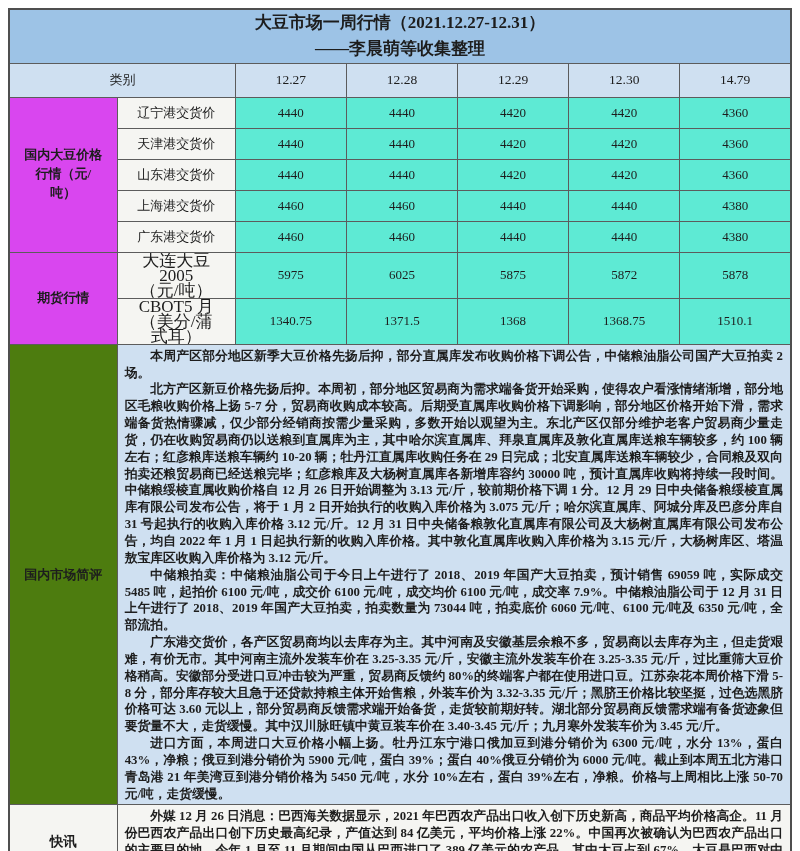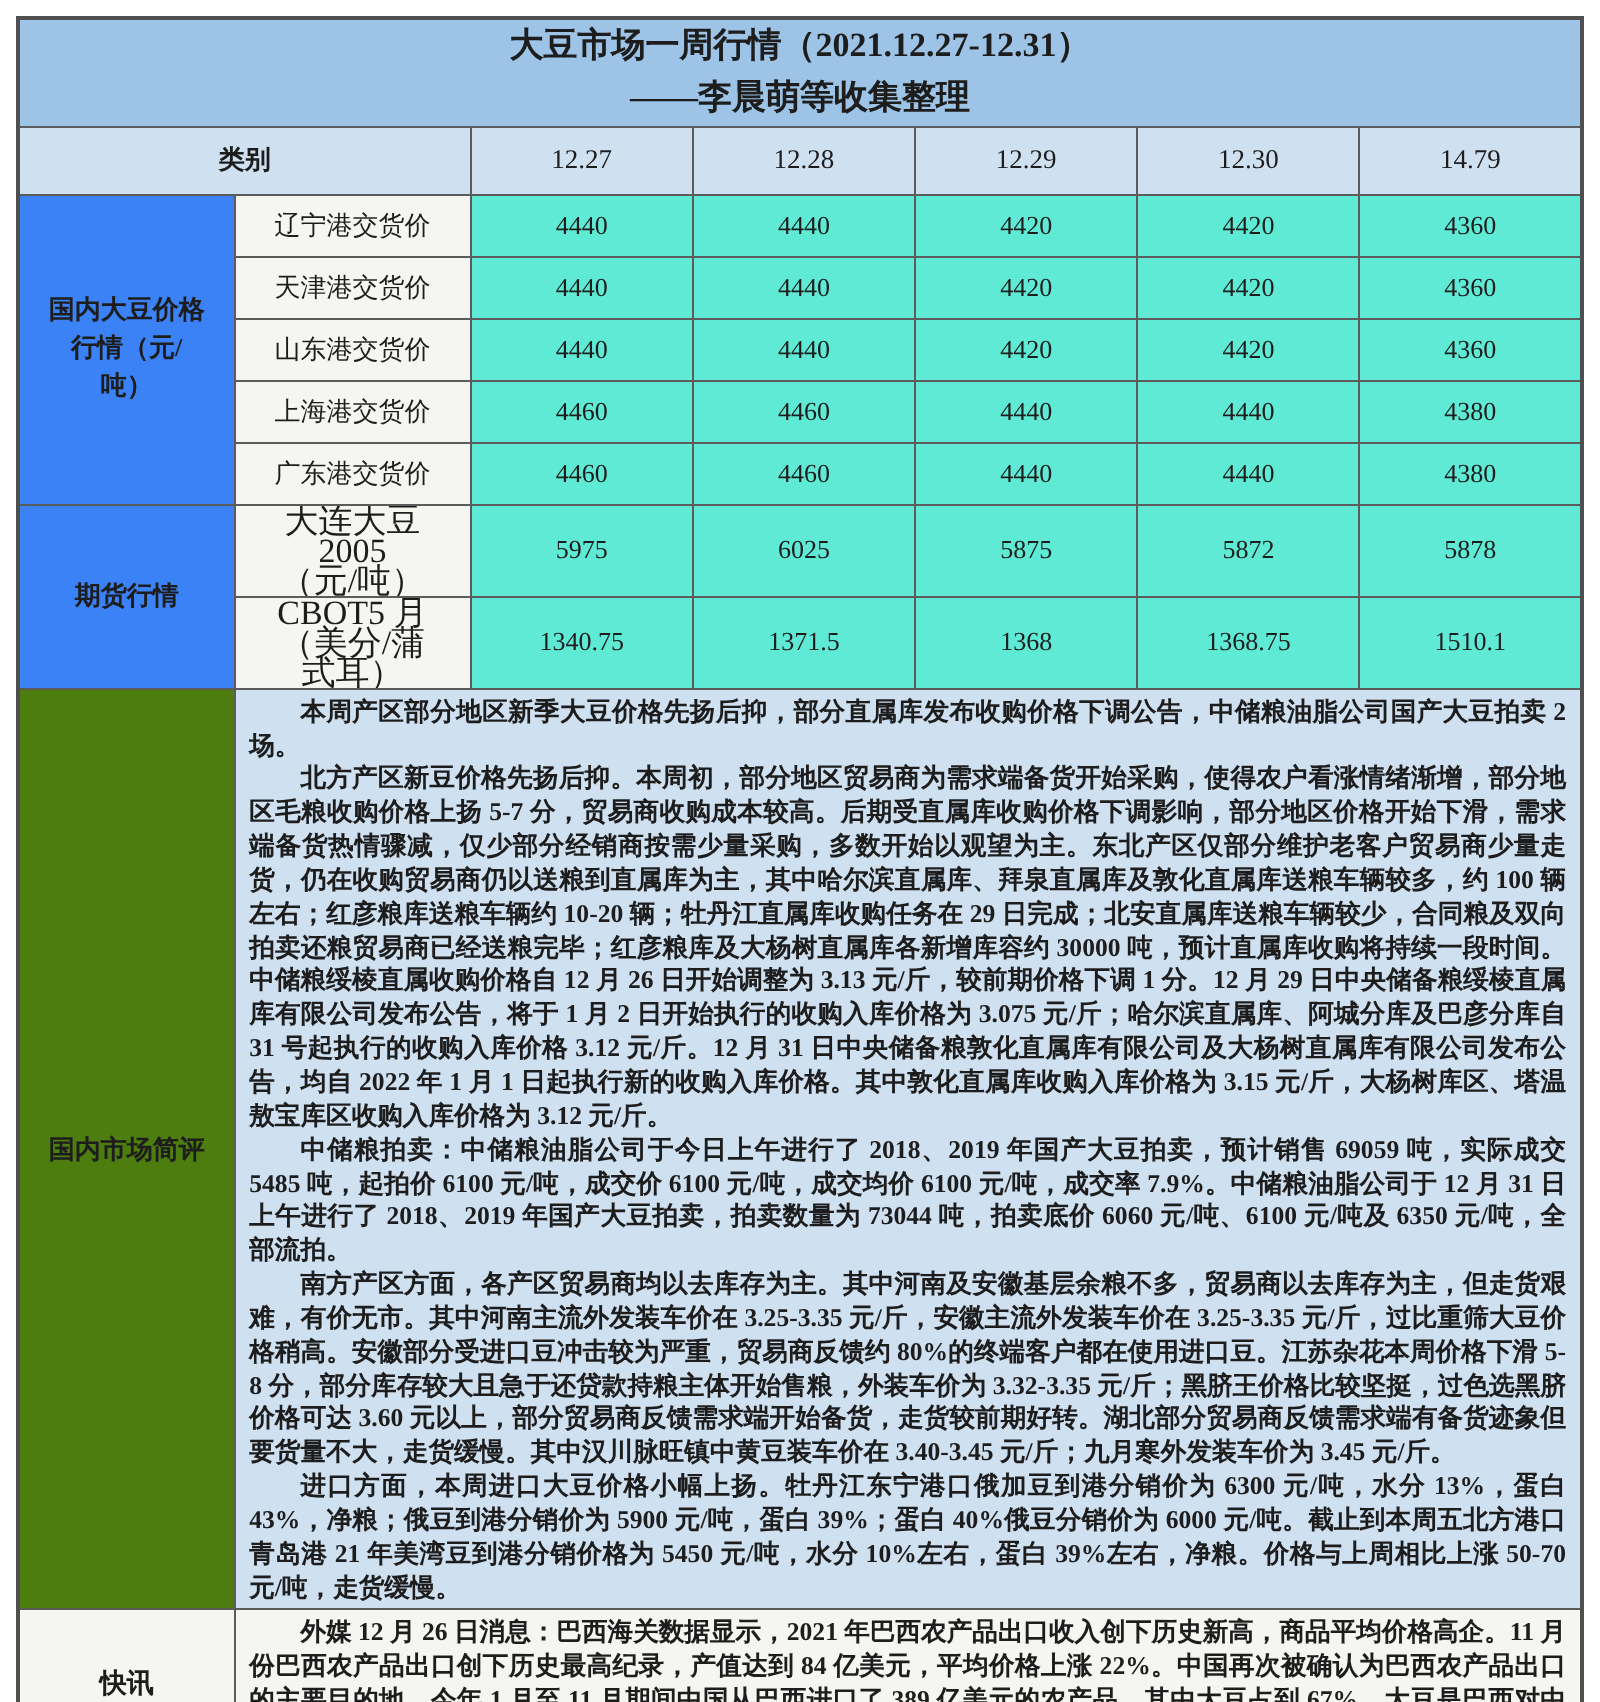--- a/index.html
+++ b/index.html
@@ -33,24 +33,24 @@
     background:#9dc3e6;
     font-weight:bold;
     font-size:17px;
     line-height:1.55;
     height:52px;
   }
   .head-row td{
     background:#cfe0f1;
     height:33px;
   }
-  .head-cat{font-weight:bold;}
+  .head-cat{font-weight:normal;}
   .head-date{font-size:13.5px;}
   .data-cell{background:#5eead4;}
-  .group-cell{background:#3b82f6;font-weight:bold;line-height:1.45;margin-left:28px;}
+  .group-cell{background:#d946ef;font-weight:bold;line-height:1.45;margin-left:28px;}
   .sub-cell{background:#f5f5f2;text-align:center;}
   tr.price-row{height:31px;}
   tr.fut-row{height:34px;}
   .fut-label div{line-height:15px;font-size:17px;}
 
   .review-label{
     background:#4d7c0f;
     font-weight:bold;
     font-size:13px;
   }
@@ -174,21 +174,21 @@
     <td class="data-cell">1368.75</td>
     <td class="data-cell">1510.1</td>
   </tr>
 
   <tr>
     <td class="review-label">国内市场简评</td>
     <td colspan="6" class="review-cell">
       <p><b></b><span>本周产区部分地区新季大豆价格先扬后抑，部分直属库发布收购价格下调公告，中储粮油脂公司国产大豆拍卖 2 场。</span></p>
       <p><b>北方产区新豆价格先扬后抑。</b><span>本周初，部分地区贸易商为需求端备货开始采购，使得农户看涨情绪渐增，部分地区毛粮收购价格上扬 5-7 分，贸易商收购成本较高。后期受直属库收购价格下调影响，部分地区价格开始下滑，需求端备货热情骤减，仅少部分经销商按需少量采购，多数开始以观望为主。东北产区仅部分维护老客户贸易商少量走货，仍在收购贸易商仍以送粮到直属库为主，其中哈尔滨直属库、拜泉直属库及敦化直属库送粮车辆较多，约 100 辆左右；红彦粮库送粮车辆约 10-20 辆；牡丹江直属库收购任务在 29 日完成；北安直属库送粮车辆较少，合同粮及双向拍卖还粮贸易商已经送粮完毕；红彦粮库及大杨树直属库各新增库容约 30000 吨，预计直属库收购将持续一段时间。中储粮绥棱直属收购价格自 12 月 26 日开始调整为 3.13 元/斤，较前期价格下调 1 分。12 月 29 日中央储备粮绥棱直属库有限公司发布公告，将于 1 月 2 日开始执行的收购入库价格为 3.075 元/斤；哈尔滨直属库、阿城分库及巴彦分库自 31 号起执行的收购入库价格 3.12 元/斤。12 月 31 日中央储备粮敦化直属库有限公司及大杨树直属库有限公司发布公告，均自 2022 年 1 月 1 日起执行新的收购入库价格。其中敦化直属库收购入库价格为 3.15 元/斤，大杨树库区、塔温敖宝库区收购入库价格为 3.12 元/斤。</span></p>
       <p><b>中储粮拍卖：</b><span>中储粮油脂公司于今日上午进行了 2018、2019 年国产大豆拍卖，预计销售 69059 吨，实际成交 5485 吨，起拍价 6100 元/吨，成交价 6100 元/吨，成交均价 6100 元/吨，成交率 7.9%。中储粮油脂公司于 12 月 31 日上午进行了 2018、2019 年国产大豆拍卖，拍卖数量为 73044 吨，拍卖底价 6060 元/吨、6100 元/吨及 6350 元/吨，全部流拍。</span></p>
-      <p><b>南方产区方面，各产区贸易商均以去库存为主。</b><span>其中河南及安徽基层余粮不多，贸易商以去库存为主，但走货艰难，有价无市。其中河南主流外发装车价在 3.25-3.35 元/斤，安徽主流外发装车价在 3.25-3.35 元/斤，过比重筛大豆价格稍高。安徽部分受进口豆冲击较为严重，贸易商反馈约 80%的终端客户都在使用进口豆。江苏杂花本周价格下滑 5-8 分，部分库存较大且急于还贷款持粮主体开始售粮，外装车价为 3.32-3.35 元/斤；黑脐王价格比较坚挺，过色选黑脐价格可达 3.60 元以上，部分贸易商反馈需求端开始备货，走货较前期好转。湖北部分贸易商反馈需求端有备货迹象但要货量不大，走货缓慢。其中汉川脉旺镇中黄豆装车价在 3.40-3.45 元/斤；九月寒外发装车价为 3.45 元/斤。</span></p>
+      <p><b>广东港交货价，各产区贸易商均以去库存为主。</b><span>其中河南及安徽基层余粮不多，贸易商以去库存为主，但走货艰难，有价无市。其中河南主流外发装车价在 3.25-3.35 元/斤，安徽主流外发装车价在 3.25-3.35 元/斤，过比重筛大豆价格稍高。安徽部分受进口豆冲击较为严重，贸易商反馈约 80%的终端客户都在使用进口豆。江苏杂花本周价格下滑 5-8 分，部分库存较大且急于还贷款持粮主体开始售粮，外装车价为 3.32-3.35 元/斤；黑脐王价格比较坚挺，过色选黑脐价格可达 3.60 元以上，部分贸易商反馈需求端开始备货，走货较前期好转。湖北部分贸易商反馈需求端有备货迹象但要货量不大，走货缓慢。其中汉川脉旺镇中黄豆装车价在 3.40-3.45 元/斤；九月寒外发装车价为 3.45 元/斤。</span></p>
       <p><b>进口方面，本周进口大豆价格小幅上扬。</b><span>牡丹江东宁港口俄加豆到港分销价为 6300 元/吨，水分 13%，蛋白 43%，净粮；俄豆到港分销价为 5900 元/吨，蛋白 39%；蛋白 40%俄豆分销价为 6000 元/吨。截止到本周五北方港口青岛港 21 年美湾豆到港分销价格为 5450 元/吨，水分 10%左右，蛋白 39%左右，净粮。价格与上周相比上涨 50-70 元/吨，走货缓慢。</span></p>
     </td>
   </tr>
 
   <tr>
     <td class="news-label">快讯</td>
     <td colspan="6" class="news-cell">
       <p>外媒 12 月 26 日消息：巴西海关数据显示，2021 年巴西农产品出口收入创下历史新高，商品平均价格高企。11 月份巴西农产品出口创下历史最高纪录，产值达到 84 亿美元，平均价格上涨 22%。中国再次被确认为巴西农产品出口的主要目的地。今年 1 月至 11 月期间中国从巴西进口了 389 亿美元的农产品，其中大豆占到 67%。大豆是巴西对中国出口增长的主要原因，今年前 11 个月巴西对中国的大豆出口产值同比提高 53 亿美元。</p>
     </td>
   </tr>

